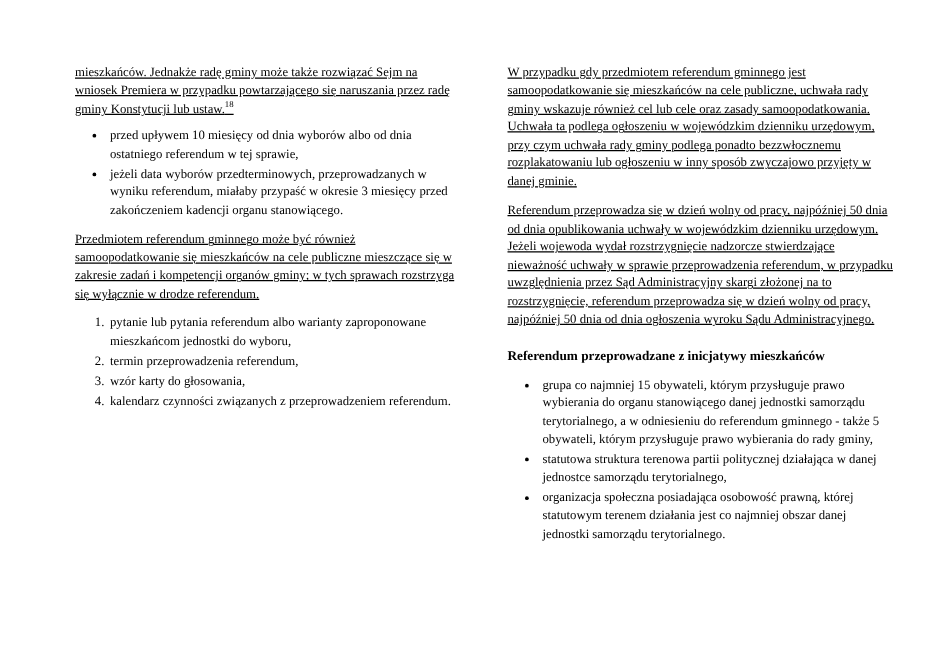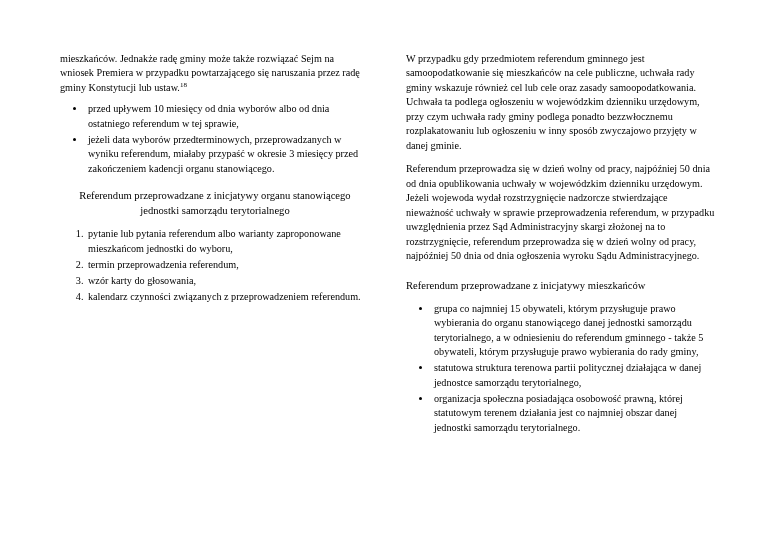--- a/index.html
+++ b/index.html
@@ -32,28 +32,29 @@
     flex: 0 0 310px;
   }
   p, li {
     font-size: 10.2px;
     line-height: 1.42;
     text-align: left;
     margin: 0;
   }
   p {
     margin-bottom: 9px;
+    text-decoration: underline;
   }
   p.tight {
     margin-bottom: 7px;
   }
   h2 {
     font-size: 10.6px;
     line-height: 1.42;
-    font-weight: normal;
+    font-weight: bold;
     margin: 12px 0 9px 0;
     text-align: center;
   }
   h2.left {
     text-align: left;
     margin: 14px 0 9px 0;
   }
   ul {
     margin: 0 0 9px 0;
     padding-left: 26px;
@@ -82,22 +83,22 @@
 
     <div class="col">
       <p class="tight"><span>mieszkańców. Jednakże radę gminy może także rozwiązać Sejm na wniosek Premiera w przypadku powtarzającego się naruszania przez radę gminy Konstytucji lub ustaw.</span><sup>18</sup></p>
 
 
       <ul>
         <li>przed upływem 10 miesięcy od dnia wyborów albo od dnia ostatniego referendum w tej sprawie,</li>
         <li>jeżeli data wyborów przedterminowych, przeprowadzanych w wyniku referendum, miałaby przypaść w okresie 3 miesięcy przed zakończeniem kadencji organu stanowiącego.</li>
       </ul>
 
+      <p>Przedmiotem referendum gminnego może być również samoopodatkowanie się mieszkańców na cele publiczne mieszczące się w zakresie zadań i kompetencji organów gminy; w tych sprawach rozstrzyga się wyłącznie w drodze referendum.</p>
 
-      <h2>Referendum przeprowadzane z inicjatywy organu stanowiącego jednostki samorządu terytorialnego</h2>
 
 
       <ol>
         <li>pytanie lub pytania referendum albo warianty zaproponowane mieszkańcom jednostki do wyboru,</li>
         <li>termin przeprowadzenia referendum,</li>
         <li>wzór karty do głosowania,</li>
         <li>kalendarz czynności związanych z przeprowadzeniem referendum.</li>
       </ol>
     </div>
 

